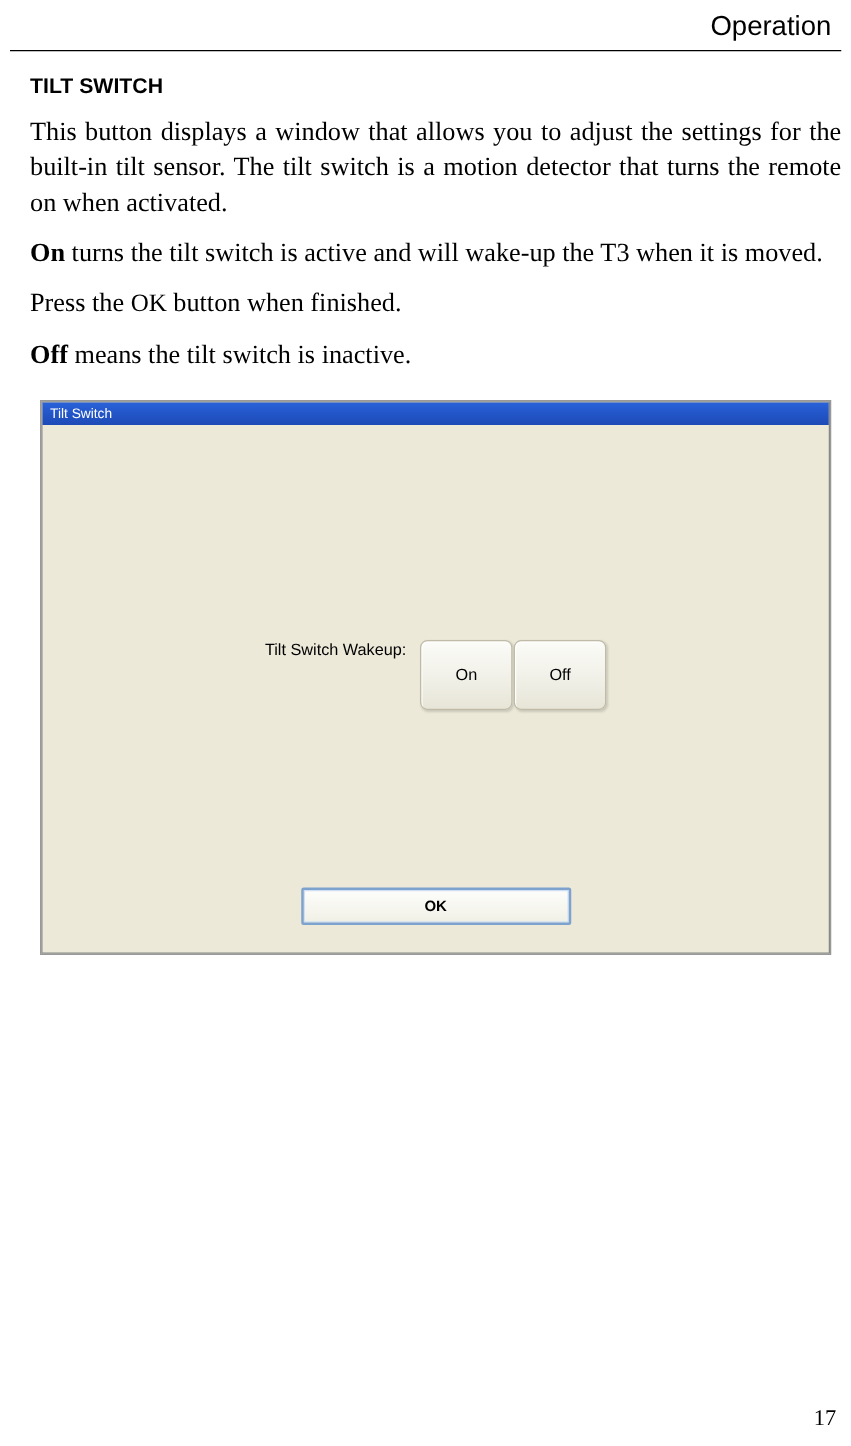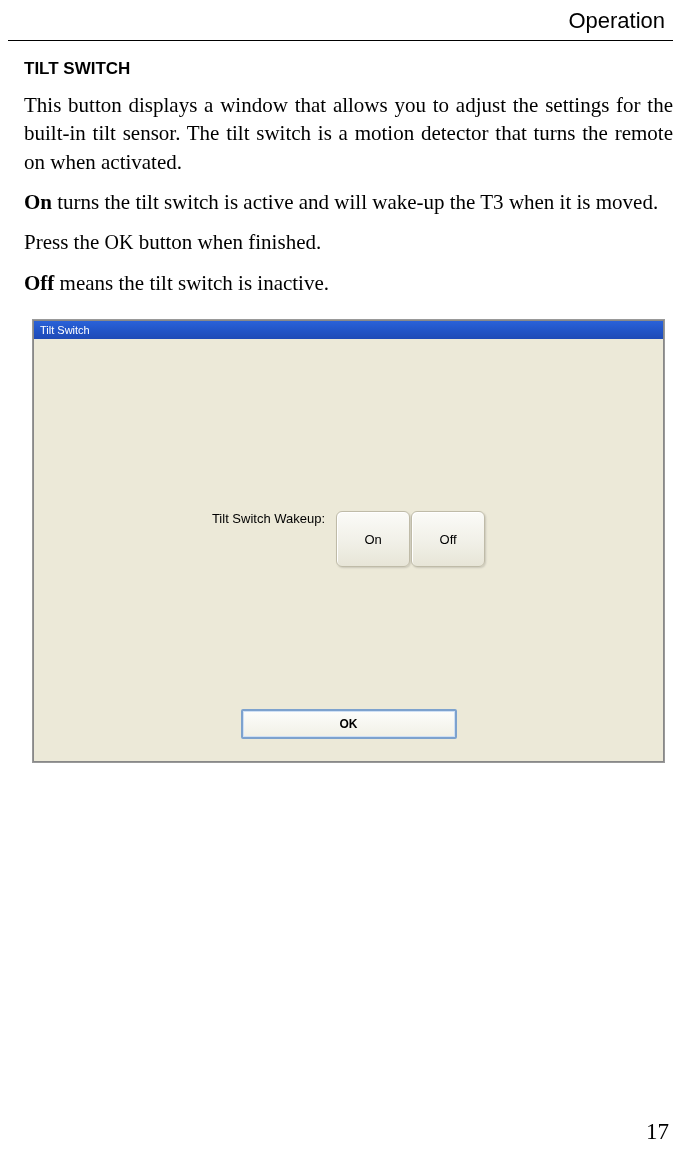--- a/index.html
+++ b/index.html
@@ -127,21 +127,21 @@
       align-items: center;
       justify-content: center;
       cursor: pointer;
       box-shadow: inset 0 0 0 1px #cfe0f4;
     }
     .page-number {
       position: absolute;
       bottom: 12px;
       right: 12px;
       font-family: Georgia, serif;
-      font-size: 23px;
+      font-size: 18px;
     }
   </style>
 </head>
 <body>
 
 <div class="page-header">Operation</div>
 
 <div class="content">
   <div class="section-heading">TILT SWITCH</div>
 

